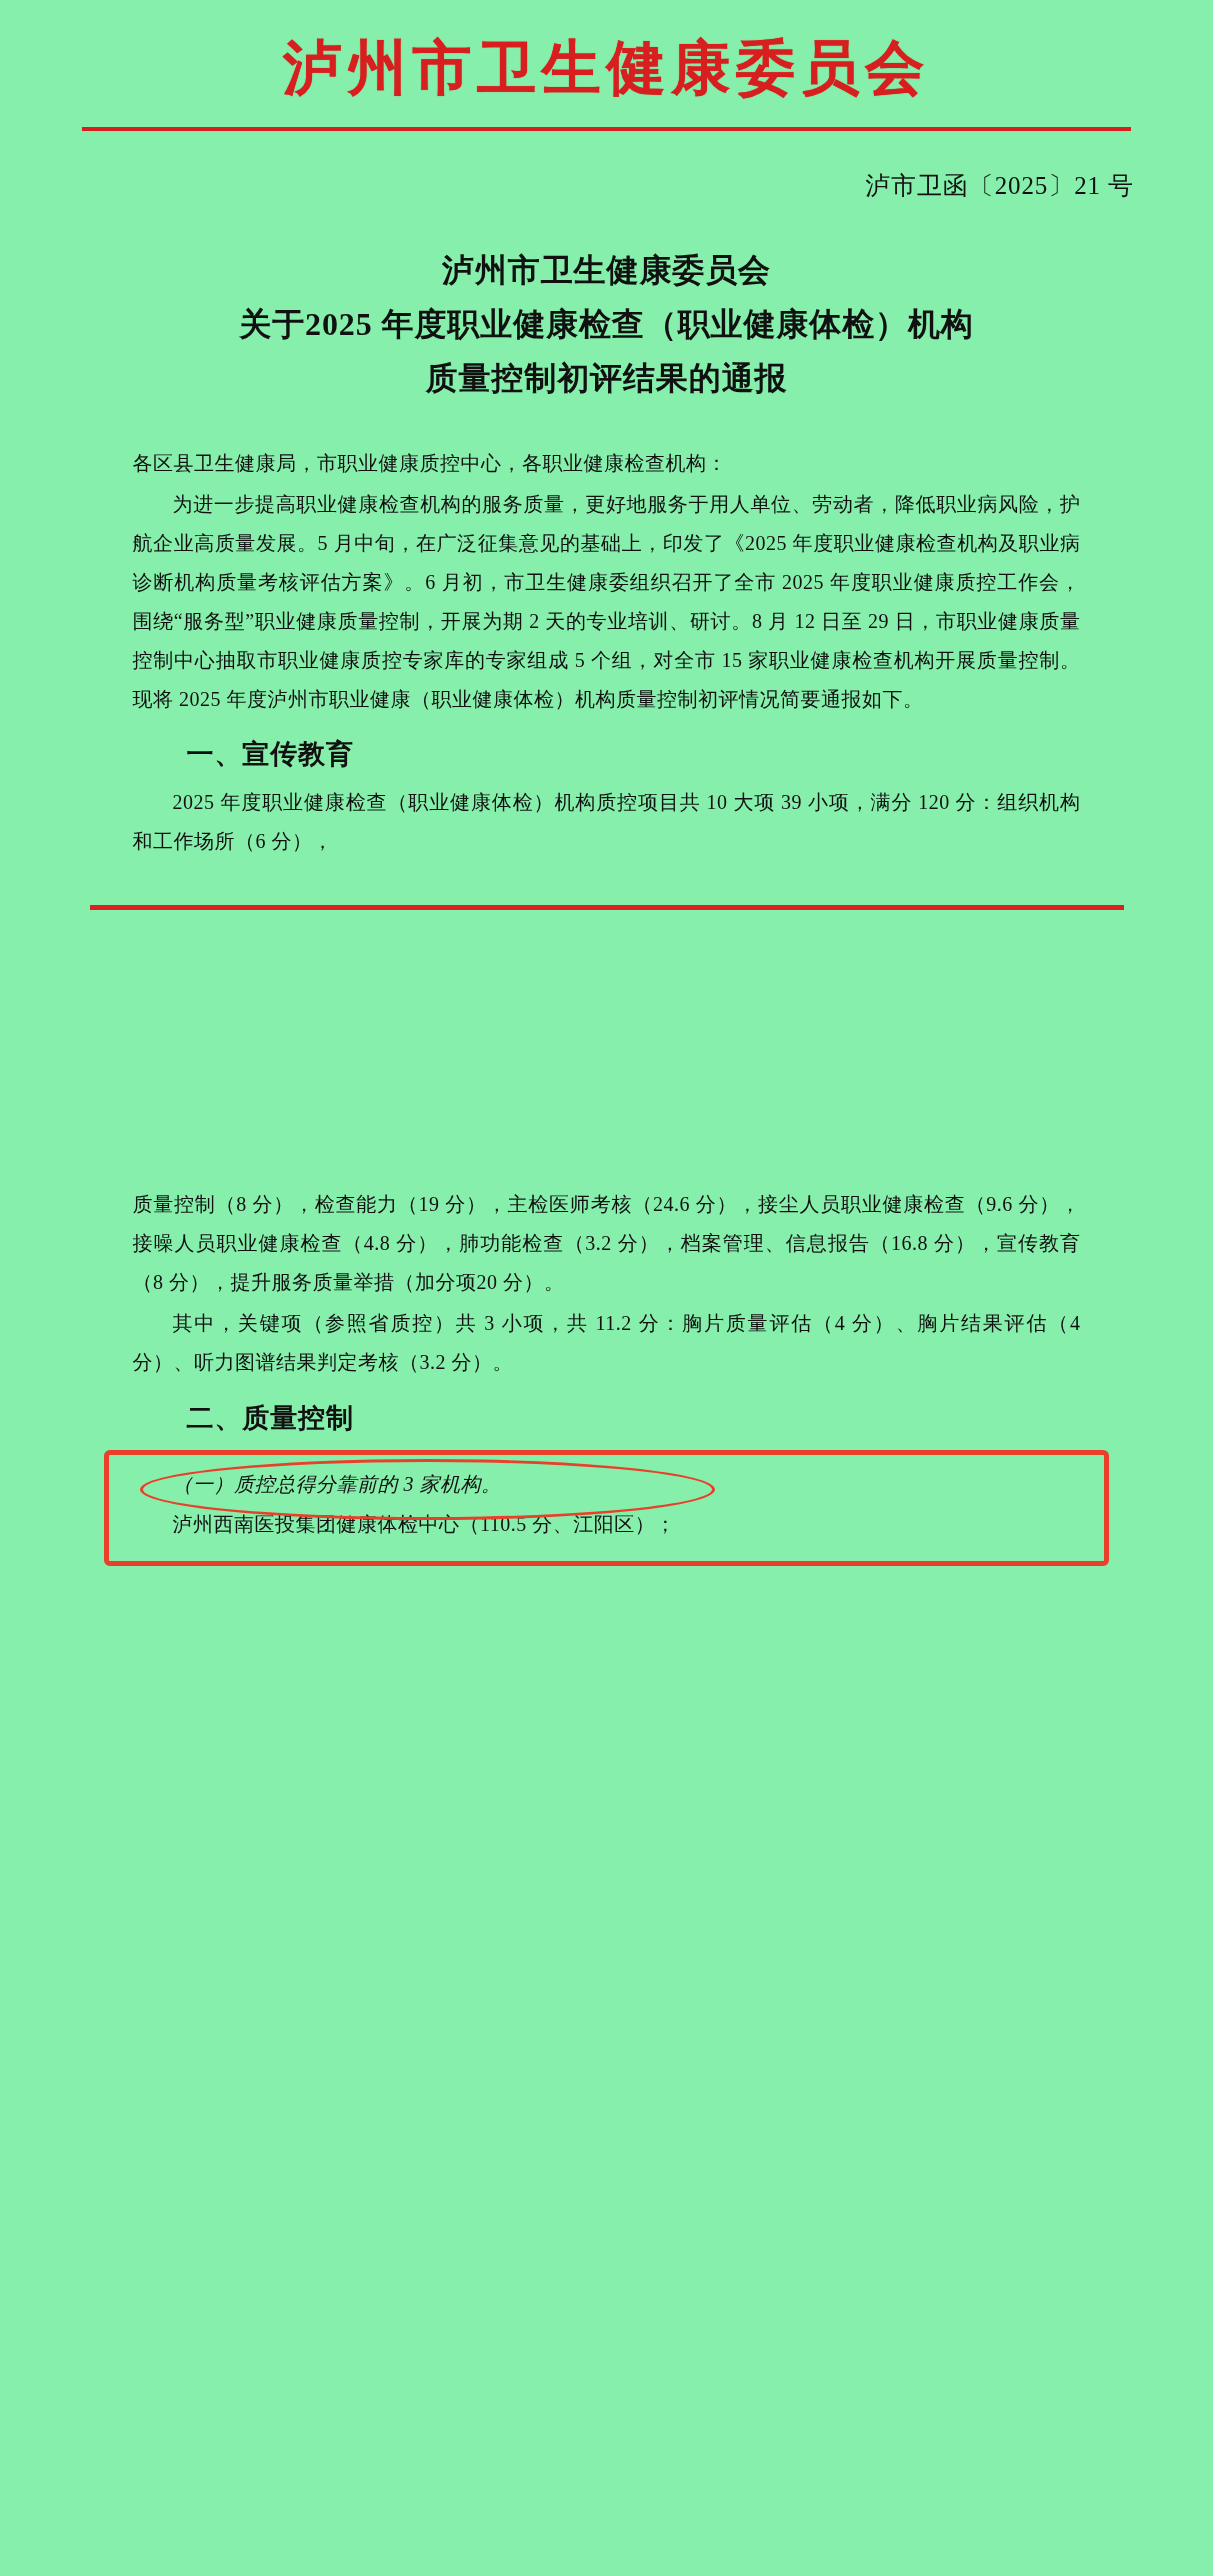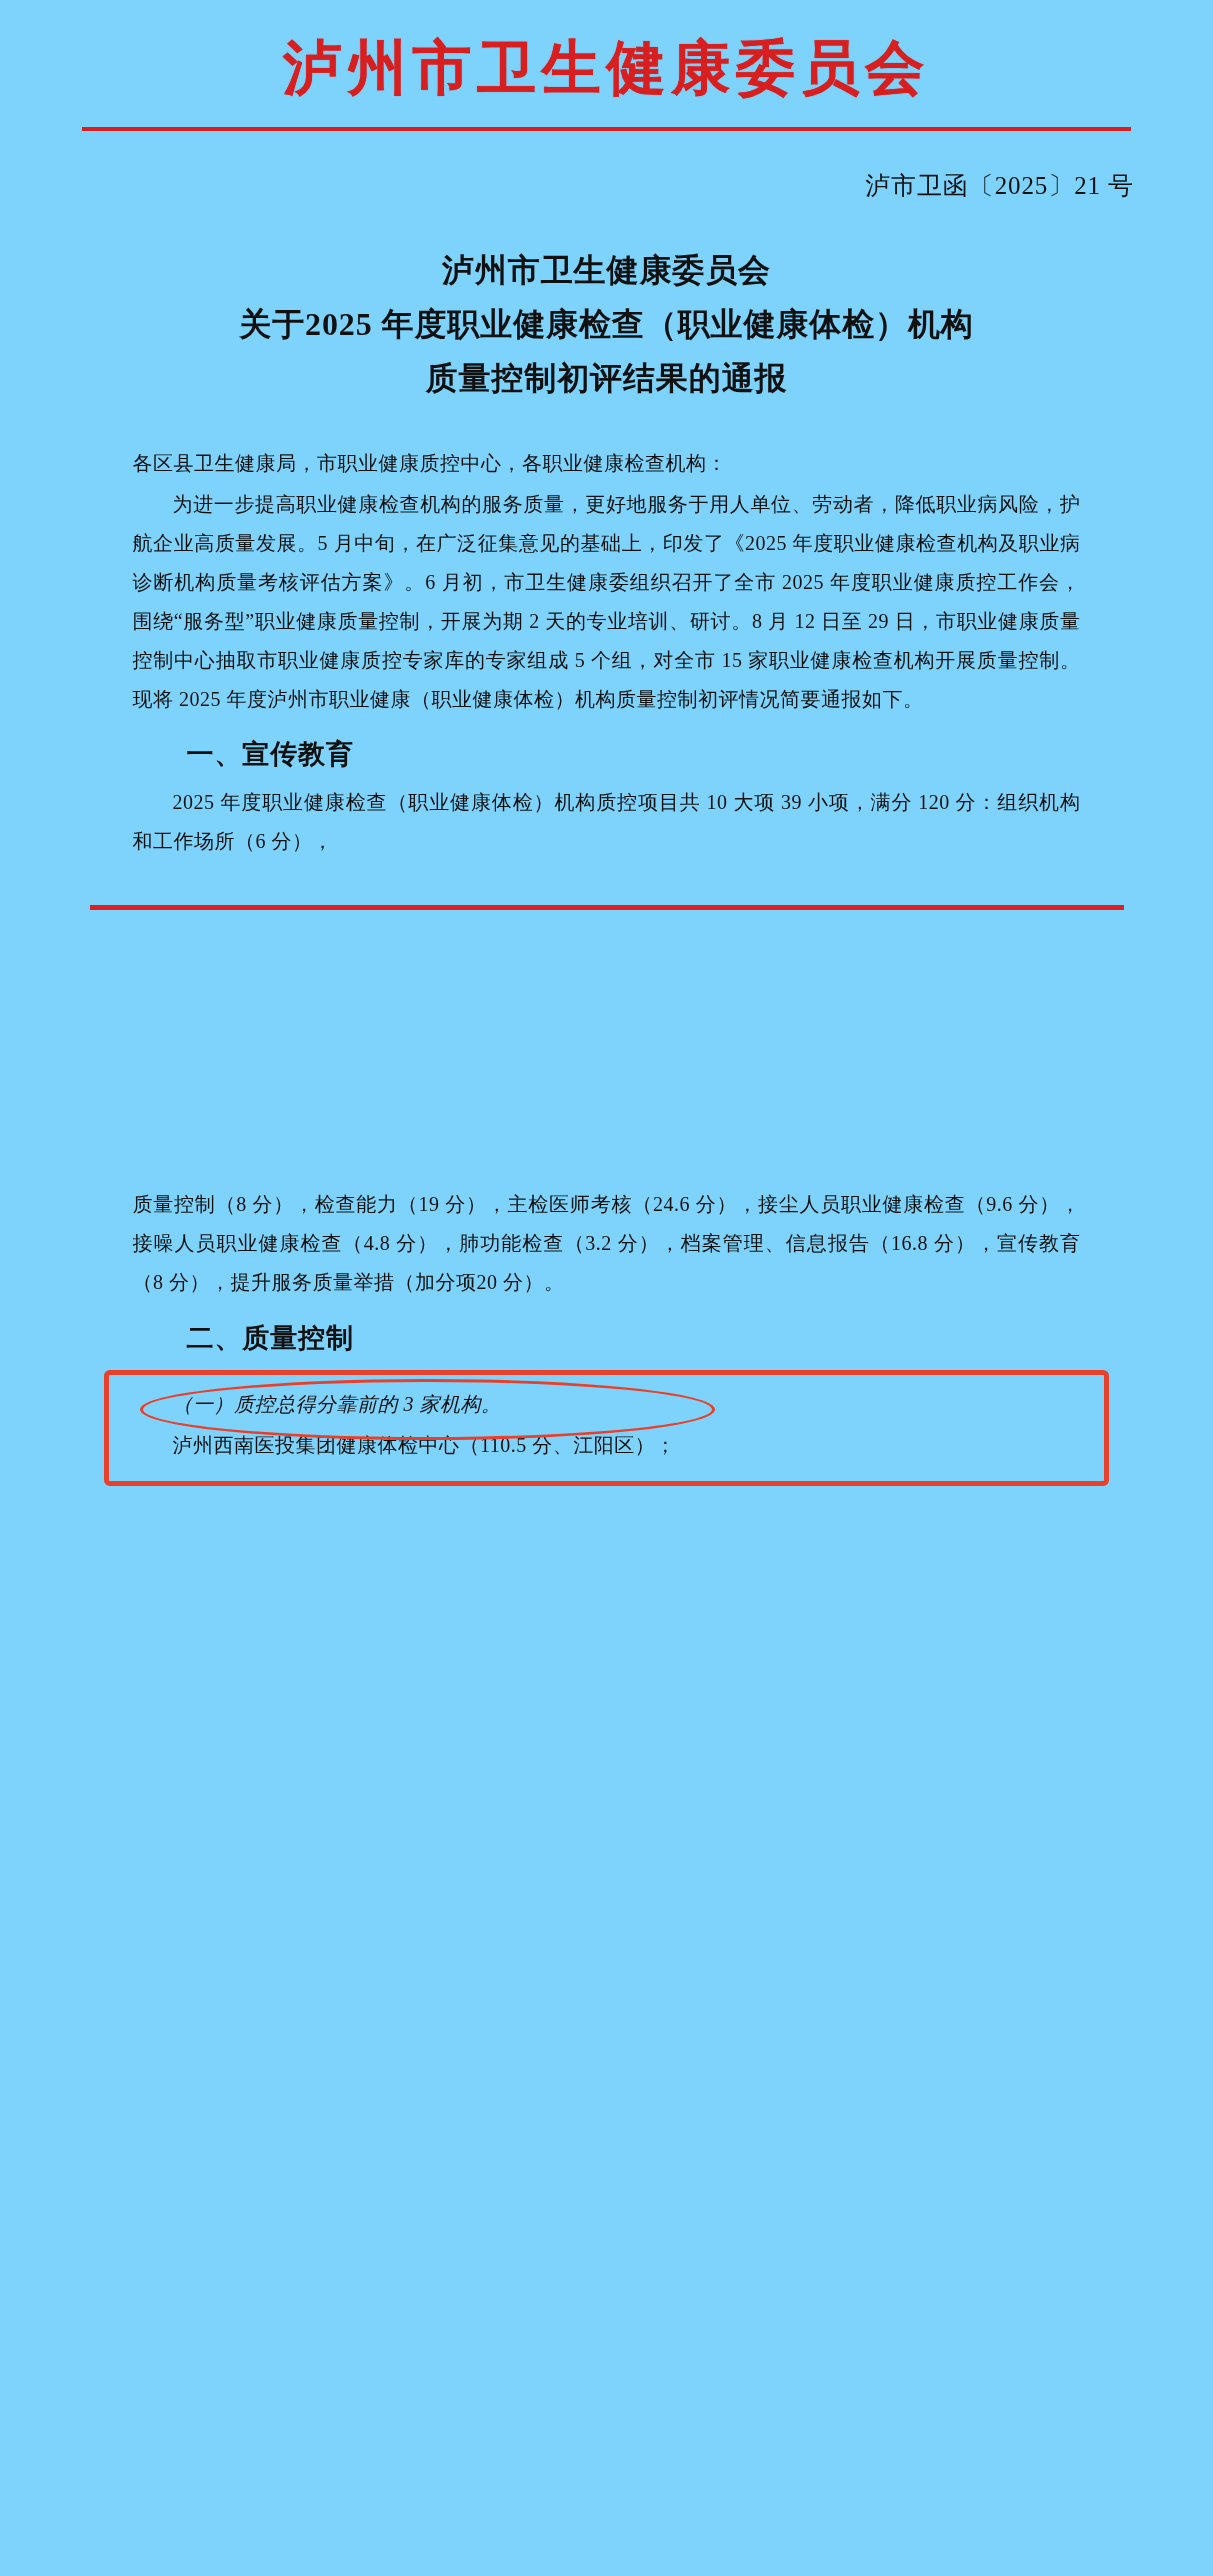--- a/index.html
+++ b/index.html
@@ -8,21 +8,21 @@
     background: #ffffff;
   }
   body {
     font-family: "Liberation Serif", "DejaVu Serif", serif;
     color: #111111;
   }
   .page {
     width: 1213px;
     min-height: 2576px;
     position: relative;
-    background: #7dd3fc;
+    background: #86efac;
     box-sizing: border-box;
   }
   
   .masthead {
     padding-top: 32px;
     text-align: center;
   }
   .masthead-title {
     color: #d81f1f;
     font-family: "Liberation Serif", "DejaVu Serif", serif;
@@ -149,20 +149,21 @@
     <p class="para indent">为进一步提高职业健康检查机构的服务质量，更好地服务于用人单位、劳动者，降低职业病风险，护航企业高质量发展。5 月中旬，在广泛征集意见的基础上，印发了《2025 年度职业健康检查机构及职业病诊断机构质量考核评估方案》。6 月初，市卫生健康委组织召开了全市 2025 年度职业健康质控工作会，围绕“服务型”职业健康质量控制，开展为期 2 天的专业培训、研讨。8 月 12 日至 29 日，市职业健康质量控制中心抽取市职业健康质控专家库的专家组成 5 个组，对全市 15 家职业健康检查机构开展质量控制。现将 2025 年度泸州市职业健康（职业健康体检）机构质量控制初评情况简要通报如下。</p>
     <p class="heading">一、宣传教育</p>
     <p class="para indent">2025 年度职业健康检查（职业健康体检）机构质控项目共 10 大项 39 小项，满分 120 分：组织机构和工作场所（6 分），</p>
   </div>
 
   <div class="page-break"></div>
   <div class="page-gap"></div>
 
   <div class="body-wrap">
     <p class="para">质量控制（8 分），检查能力（19 分），主检医师考核（24.6 分），接尘人员职业健康检查（9.6 分），接噪人员职业健康检查（4.8 分），肺功能检查（3.2 分），档案管理、信息报告（16.8 分），宣传教育（8 分），提升服务质量举措（加分项20 分）。</p>
+    <p class="para indent">其中，关键项（参照省质控）共 3 小项，共 11.2 分：胸片质量评估（4 分）、胸片结果评估（4 分）、听力图谱结果判定考核（3.2 分）。</p>
     <p class="heading">二、质量控制</p>
   </div>
 
   <div class="highlight-box">
     <div class="inner">
       <div class="ellipse-wrap">
         <div class="ellipse"></div>
         <p class="para indent">（一）质控总得分靠前的 3 家机构。</p>
       </div>
       <p class="para indent">泸州西南医投集团健康体检中心（110.5 分、江阳区）；</p>

